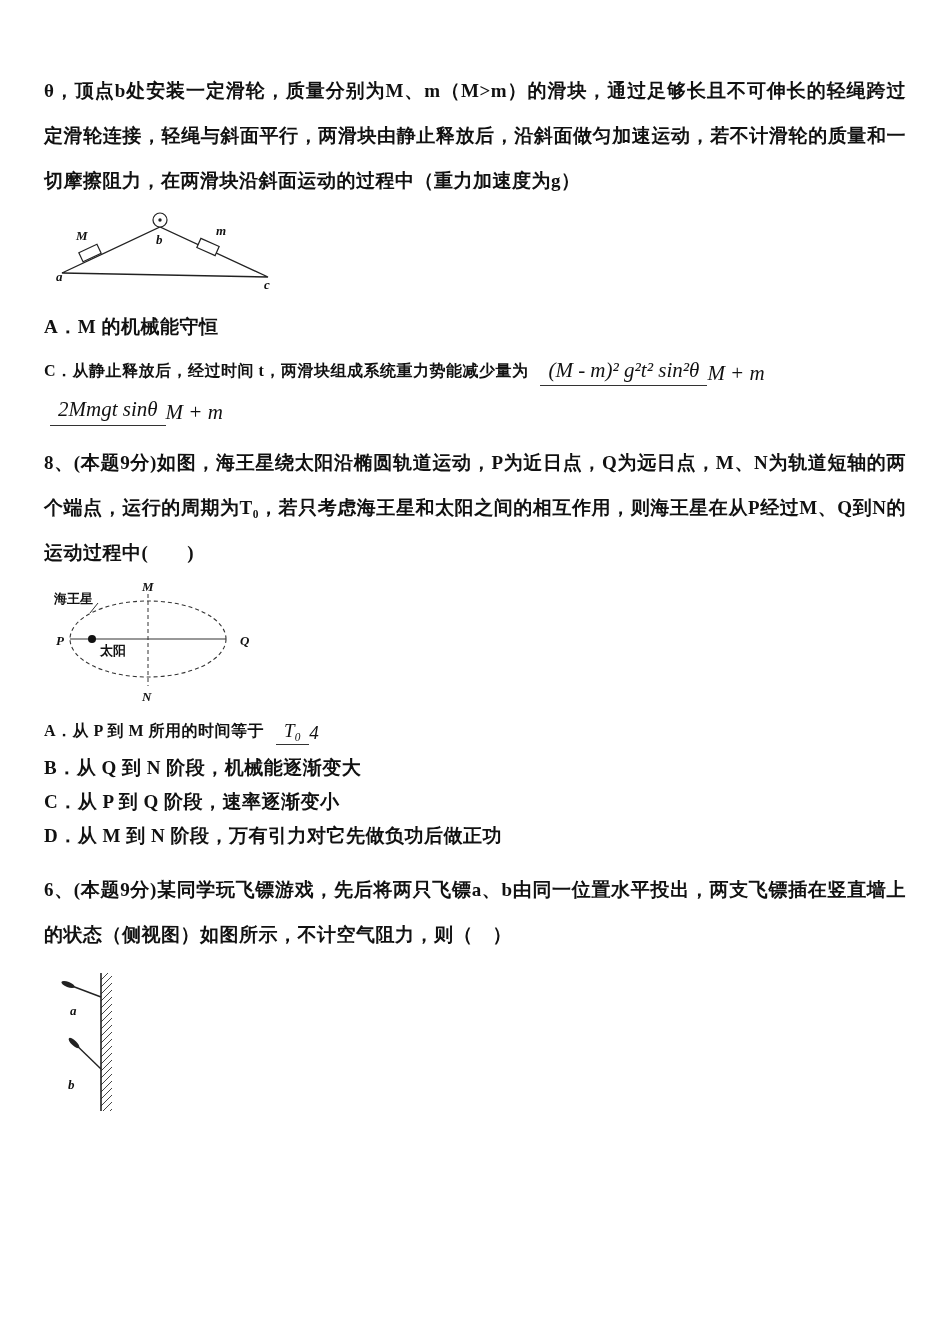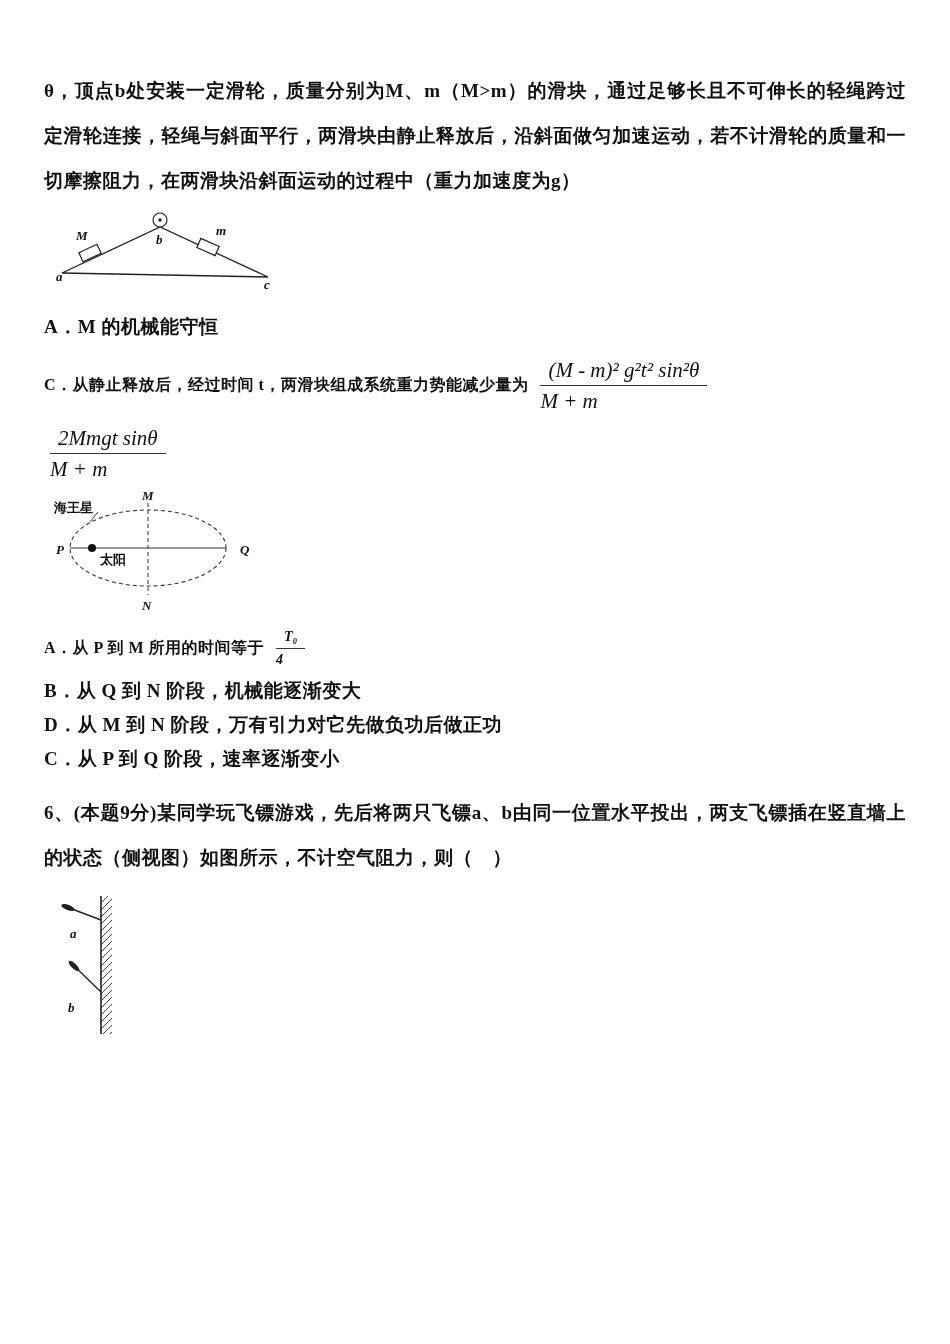--- a/index.html
+++ b/index.html
@@ -23,27 +23,27 @@
   .opt-first { margin-top:14px; }
   .tight { line-height:34px; }
 
   .optrow {
     display:flex; align-items:center; gap:6px;
     margin-top:10px; margin-bottom:6px;
   }
   .optrow .opt-text { font-size:16px; font-weight:600; letter-spacing:0.5px; }
 
   .frac {
-    display:inline-flex; flex-direction:column; align-items:flex-start;
+    display:inline-flex; flex-direction:row; align-items:center;
     font-style:italic; font-weight:400; font-size:21px; line-height:1.25;
     margin-left:6px;
   }
   .frac .num { padding:0 8px 2px 8px; border-bottom:1.4px solid #333; white-space:nowrap; }
   .frac .den { padding-top:2px; white-space:nowrap; }
-  .frac-small { font-size:14px;font-weight:bold; }
+  .frac-small { font-size:19px; }
 
   .fig { }
   .fig-triangle { margin:8px 0 0 12px; height:82px; }
   .fig-ellipse  { margin:4px 0 0 10px; height:130px; }
   .fig-darts    { margin:14px 0 0 10px; height:146px; }
 
   svg text { font-family:"Liberation Serif","DejaVu Serif",serif; }
   .figlab { font-style:italic; font-weight:700; font-size:13px; fill:#111; }
   .figcn  { font-weight:600; font-size:13px; fill:#111; }
 </style>
@@ -79,20 +79,21 @@
     </span>
   </div>
 
   <div class="optrow">
     <span class="frac">
       <span class="num">2Mmgt sinθ</span>
       <span class="den">M + m</span>
     </span>
   </div>
 
+  <p class="para qgap">8、(本题9分)如图，海王星绕太阳沿椭圆轨道运动，P为近日点，Q为远日点，M、N为轨道短轴的两个端点，运行的周期为T₀，若只考虑海王星和太阳之间的相互作用，则海王星在从P经过M、Q到N的运动过程中(　　)</p>
 
   <div class="fig fig-ellipse">
     <svg width="200" height="128" viewBox="0 0 200 128">
       <ellipse cx="94" cy="60" rx="78" ry="38" fill="none" stroke="#333" stroke-width="1.1" stroke-dasharray="4 3"></ellipse>
       <line x1="94" y1="15" x2="94" y2="107" stroke="#333" stroke-width="1" stroke-dasharray="4 3"></line>
       <line x1="16" y1="60" x2="172" y2="60" stroke="#333" stroke-width="1.2"></line>
       <circle cx="38" cy="60" r="4" fill="#111"></circle>
       <line x1="44" y1="24" x2="36" y2="34" stroke="#333" stroke-width="1"></line>
       <text x="0" y="24" class="figcn">海王星</text>
       <text x="46" y="76" class="figcn">太阳</text>
@@ -105,22 +106,22 @@
 
   <div class="optrow">
     <span class="opt-text">A．从 P 到 M 所用的时间等于</span>
     <span class="frac frac-small">
       <span class="num">T₀</span>
       <span class="den">4</span>
     </span>
   </div>
 
   <p class="opt tight">B．从 Q 到 N 阶段，机械能逐渐变大</p>
+  <p class="opt tight">C．从 P 到 Q 阶段，速率逐渐变小</p>
   <p class="opt tight">D．从 M 到 N 阶段，万有引力对它先做负功后做正功</p>
-  <p class="opt tight">C．从 P 到 Q 阶段，速率逐渐变小</p>
 
   <p class="para qgap">6、(本题9分)某同学玩飞镖游戏，先后将两只飞镖a、b由同一位置水平投出，两支飞镖插在竖直墙上的状态（侧视图）如图所示，不计空气阻力，则（　）</p>
 
   <div class="fig fig-darts">
     <svg width="72" height="144" viewBox="0 0 72 144">
       <defs>
         <pattern id="hatch" width="7" height="7" patternUnits="userSpaceOnUse">
           <line x1="0" y1="7" x2="7" y2="0" stroke="#444" stroke-width="1"></line>
         </pattern>
       </defs>

